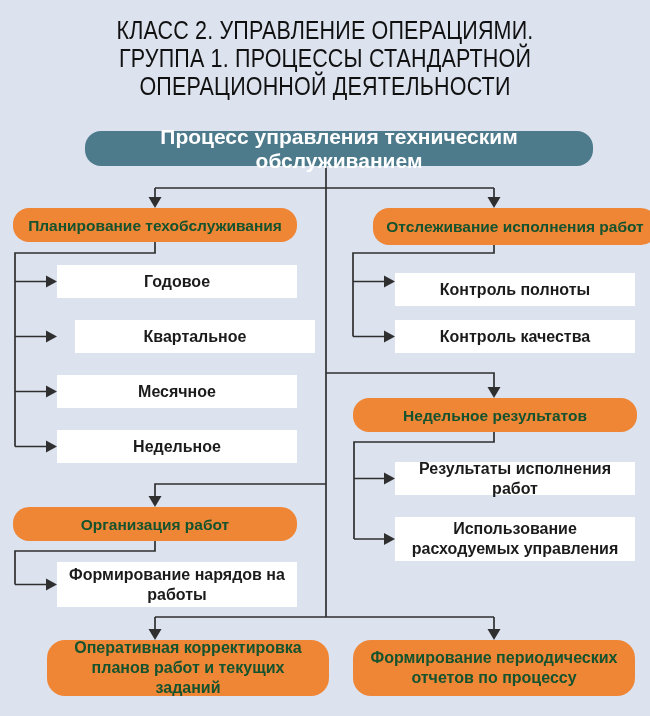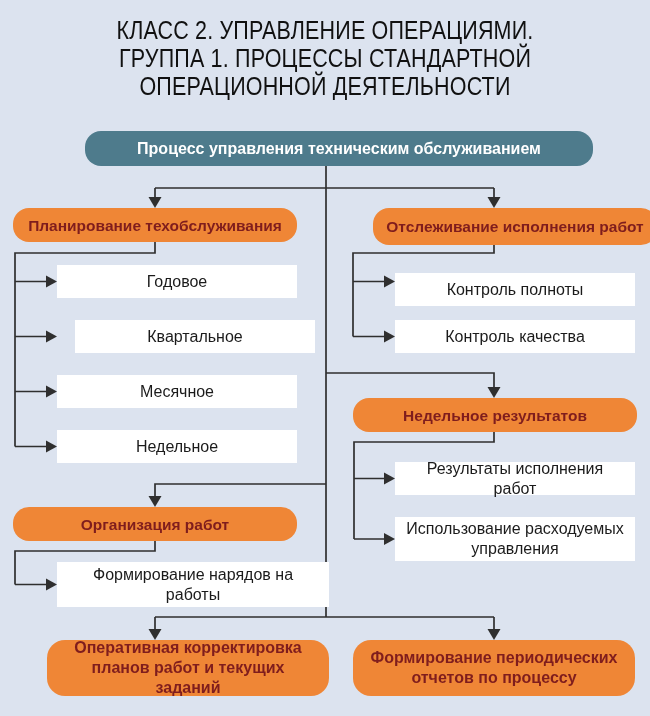--- a/index.html
+++ b/index.html
@@ -33,36 +33,36 @@
     align-items: center;
     justify-content: center;
     text-align: center;
     box-sizing: border-box;
     padding: 2px 10px;
   }
   .teal {
     background: #4e7b8c;
     color: #ffffff;
     font-weight: 700;
-    font-size: 16px;
+    font-size: 21px;
     border-radius: 16px;
   }
   .orange {
     background: #ef8636;
-    color: #7f1d1d;
+    color: #14532d;
     font-weight: 700;
     font-size: 15.5px;
     line-height: 19px;
     border-radius: 16px;
   }
   .orange.big { border-radius: 18px; font-size: 16px; line-height: 20px; }
   .leaf {
     background: #ffffff;
     color: #1b1b1b;
-    font-weight: 400;
+    font-weight: 700;
     font-size: 16px;
     line-height: 20px;
   }
 </style>
 </head>
 <body>
 
 <div class="canvas">
 
   <div class="title">
@@ -116,19 +116,19 @@
   <div class="node leaf" style="left:395px; top:265px; width:240px; height:33px;margin-top:8px;">Контроль полноты</div>
   <div class="node leaf" style="left:395px; top:320px; width:240px; height:33px;">Контроль качества</div>
 
   <div class="node orange" style="left:353px; top:398px; width:284px; height:34px;">Недельное результатов</div>
 
   <div class="node leaf" style="left:395px; top:462px; width:240px; height:33px;">Результаты исполнения работ</div>
   <div class="node leaf" style="left:395px; top:517px; width:240px; height:44px;">Использование расходуемых управления</div>
 
   <div class="node orange" style="left:13px; top:507px; width:284px; height:34px;">Организация работ</div>
 
-  <div class="node leaf" style="left:57px; top:562px; width:272px; height:45px;">Формирование нарядов на работы</div>
+  <div class="node leaf" style="left:57px; top:562px; width:240px; height:45px;">Формирование нарядов на работы</div>
 
   <div class="node orange big" style="left:15px; top:640px; width:282px; height:56px;margin-left:32px;">Оперативная корректировка планов работ и текущих заданий</div>
 
   <div class="node orange big" style="left:353px; top:640px; width:282px; height:56px;">Формирование периодических отчетов по процессу</div>
 
 </div>
 
 </body></html>

